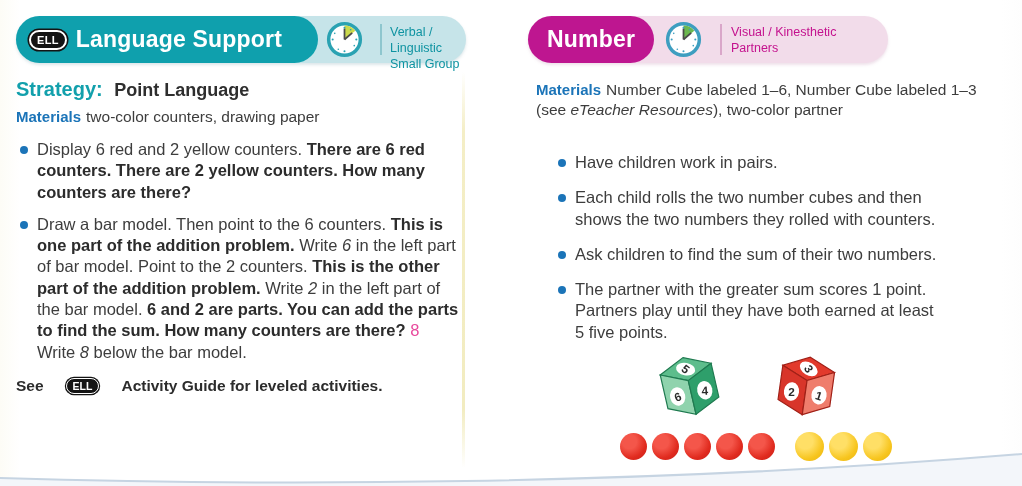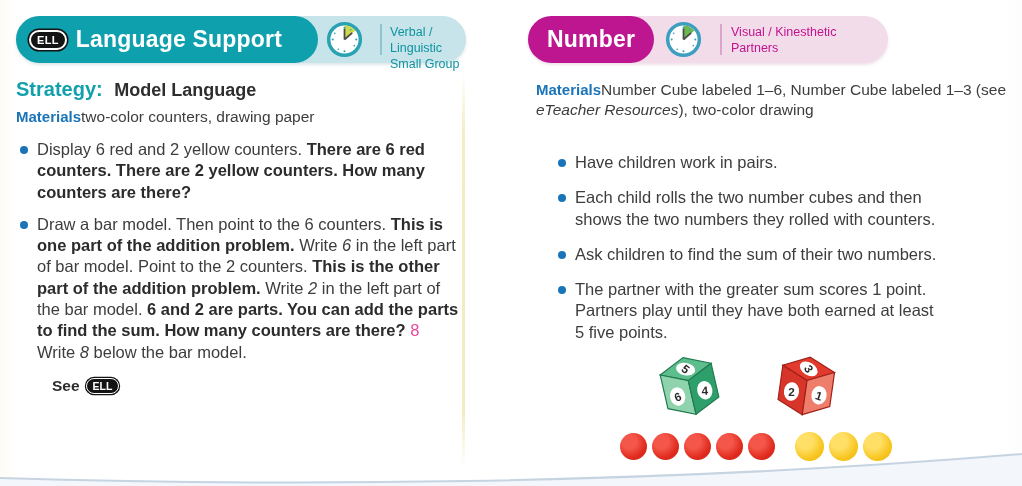--- a/index.html
+++ b/index.html
@@ -35,33 +35,33 @@
   .hdr-right .hdr-tags { left:203px; color:#c4128e; }
 
   
   .panel-left  { position:absolute; left:16px;  top:78px; width:446px; }
   .panel-right { position:absolute; left:536px; top:78px; width:472px; }
 
   .strategy { font-size:20px; }
   .strategy-label { color:#12a0ac; font-weight:bold; }
   .strategy-value { color:#2e2e2e; font-weight:bold; font-size:18px; margin-left:6px; }
   .materials { margin-top:6px; font-size:15.5px; color:#3d3d3d; line-height:20px; }
-  .mat-label { color:#1b74b8; font-weight:bold; font-size:15px; }
+  .mat-label { color:#1b74b8; font-weight:bold; font-size:15px; margin-right:5px; }
 
   ul.bullets { list-style:none; margin-top:12px; }
   ul.bullets li { position:relative; padding-left:21px; margin-bottom:11px;
                   font-size:16.5px; line-height:21.3px; color:#3d3d3d; }
   ul.bullets li::before { content:""; position:absolute; left:4px; top:7px;
                   width:8px; height:8px; border-radius:50%; background:#1b74b8; }
   .run-b { font-weight:bold; color:#2c2c2c; }
   .run-i { font-style:italic; }
   .run-pink { color:#e8489c; }
 
   .footer-note { margin-top:14px; font-size:15.5px; font-weight:bold; color:#2c2c2c;
-                 display:flex; align-items:center; gap:6px;margin-left:36px; }
+                 display:flex; align-items:center; gap:22px; }
   .ell-badge-sm { background:#141414; color:#fff; font-weight:bold; font-size:10.5px;
                   border:1.5px solid #ffffff; box-shadow:0 0 0 1.2px #141414;
                   border-radius:10px; padding:1px 6px; }
 
   .panel-right .materials { margin-top:2px; max-width:478px; }
   .panel-right ul.bullets { margin-top:32px; margin-left:18px; }
   .panel-right ul.bullets li { max-width:392px; margin-bottom:14px; }
 
   
   .manipulatives { position:absolute; left:620px; top:352px; width:300px; }
@@ -141,38 +141,39 @@
     <span class="hdr-vdiv"></span>
     <div class="hdr-tags">
       <div>Visual / Kinesthetic</div>
       <div>Partners</div>
     </div>
   </div>
 
   <div class="panel-left">
     <div class="strategy">
       <span class="strategy-label">Strategy:</span>
-      <span class="strategy-value">Model Language</span>
+      <span class="strategy-value">Point Language</span>
     </div>
     <div class="materials">
       <span class="mat-label">Materials</span><span>two-color counters, drawing paper</span>
     </div>
     <ul class="bullets">
         <li><span>Display 6 red and 2 yellow counters. </span><span class="run-b">There are 6 red counters. There are 2 yellow counters. How many counters are there?</span></li>
         <li><span>Draw a bar model. Then point to the 6 counters. </span><span class="run-b">This is one part of the addition problem.</span><span> Write </span><span class="run-i">6</span><span> in the left part of bar model. Point to the 2 counters. </span><span class="run-b">This is the other part of the addition problem.</span><span> Write </span><span class="run-i">2</span><span> in the left part of the bar model. </span><span class="run-b">6 and 2 are parts. You can add the parts to find the sum. How many counters are there?</span><span> </span><span class="run-pink">8</span><span> Write </span><span class="run-i">8</span><span> below the bar model.</span></li>
       </ul>
     <div class="footer-note">
       <span>See</span>
       <span class="ell-badge-sm">ELL</span>
+      <span>Activity Guide for leveled activities.</span>
     </div>
   </div>
 
   <div class="panel-right">
     <div class="materials">
-      <span class="mat-label">Materials</span><span><span>Number Cube labeled 1–6, Number Cube labeled 1–3 (see </span><span class="run-i">eTeacher Resources</span><span>), two-color drawing</span></span>
+      <span class="mat-label">Materials</span><span><span>Number Cube labeled 1–6, Number Cube labeled 1–3 (see </span><span class="run-i">eTeacher Resources</span><span>), two-color partner</span></span>
     </div>
     <ul class="bullets">
         <li><span>Have children work in pairs.</span></li>
         <li><span>Each child rolls the two number cubes and then shows the two numbers they rolled with counters.</span></li>
         <li><span>Ask children to find the sum of their two numbers.</span></li>
         <li><span>The partner with the greater sum scores 1 point. Partners play until they have both earned at least 5 five points.</span></li>
       </ul>
   </div>
 
   <div class="manipulatives">

